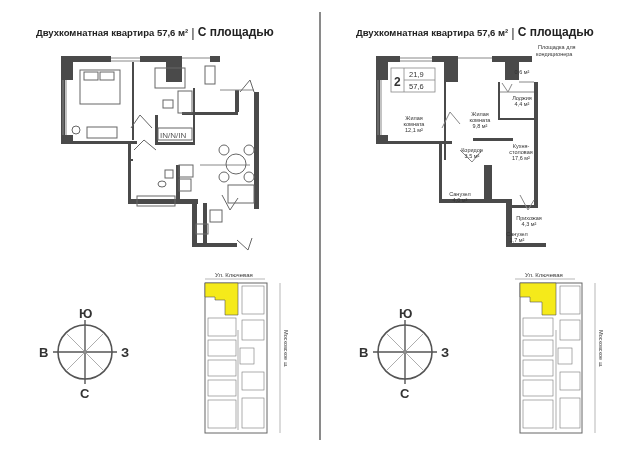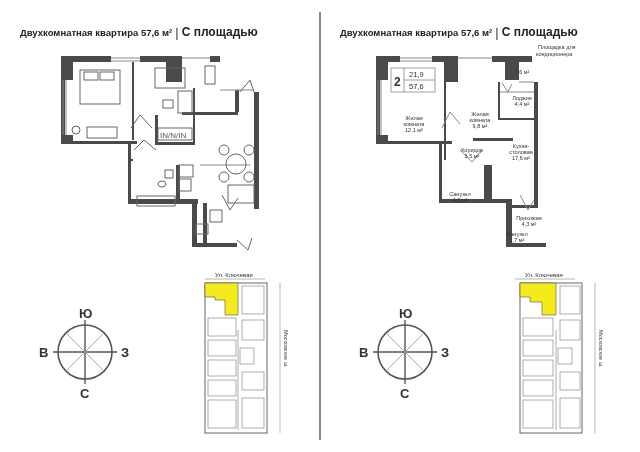--- a/index.html
+++ b/index.html
@@ -1,21 +1,21 @@
 <!DOCTYPE html>
 <html><head>
 <meta charset="utf-8">
 <style>
   * { margin:0; padding:0; box-sizing:border-box; }
   html, body { width:640px; height:452px; background:#ffffff; overflow:hidden; }
   body { font-family: "Liberation Sans", "DejaVu Sans", sans-serif; color:#222; position:relative; }
   .panel { position:absolute; top:0; width:320px; height:452px; }
   .panel.left { left:0; }
   .panel.right { left:320px; }
-  .title { position:absolute; top:25px; left:20px; font-size:9.5px; font-weight:bold; color:#222; white-space:nowrap; }
+  .title { position:absolute; top:25px; left:36px; font-size:9.5px; font-weight:bold; color:#222; white-space:nowrap; }
   .title .sep { font-weight:normal; color:#333; font-size:13px; margin:0 3px; vertical-align:-1px; }
   .title .sub { font-size:12px; font-weight:bold; }
   .divider { position:absolute; left:319px; top:12px; width:2px; height:428px; background:#8a8a8a; }
   svg { position:absolute; left:0; top:0; }
   .lbl { font-family: "Liberation Sans", "DejaVu Sans", sans-serif; fill:#333; }
 </style>
 </head>
 <body>
 
 <div class="divider"></div>

